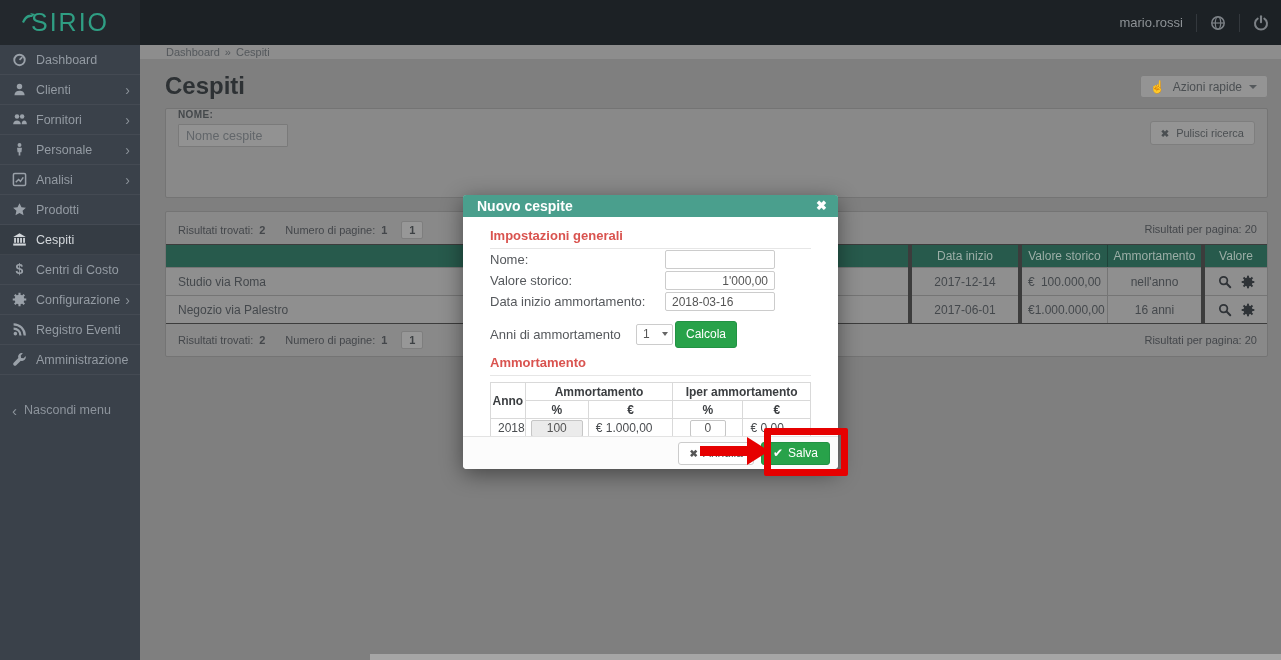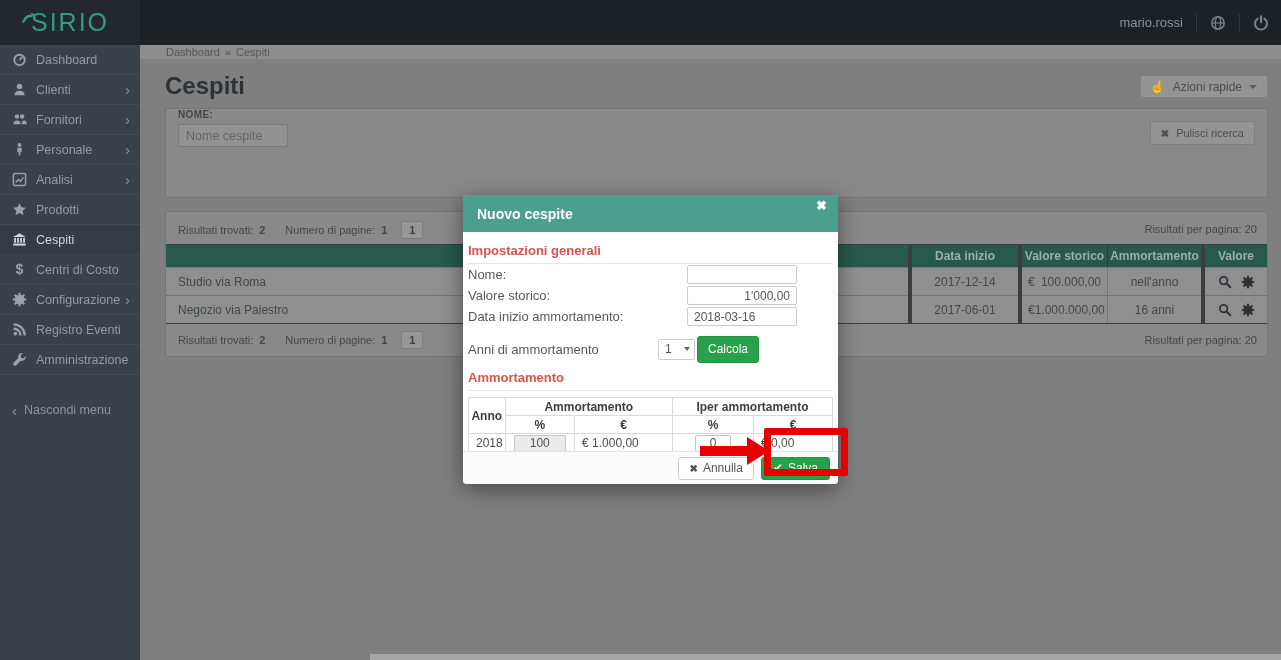--- a/index.html
+++ b/index.html
@@ -61,42 +61,42 @@
   .page-btn { width:22px; height:18px; background:#979797; border:1px solid #7e7e7e; border-radius:2px;
     font-size:11px; font-weight:bold; color:#3d4144; display:inline-flex; align-items:center; justify-content:center;
     margin-left:8px; cursor:pointer; }
   .per-page { position:absolute; right:10px; font-size:11px; color:#44474b; }
   .per-page.top { top:11px; } .per-page.bot { bottom:10px; }
 
   
   .grid { display:flex; gap:4px; background:#3c3c3c; margin-top:4px; border-top:1px solid #3c3c3c; border-bottom:1px solid #3c3c3c;}
   .tgroup { background:#8f8f8f; }
   .tg-nome { flex:1; } .tg-data { flex:0 0 106px; } .tg-val { flex:0 0 179px; display:flex; flex-wrap:wrap;} .tg-opz { flex:0 0 62px; }
-  .th { height:22px; background:var(--table_header_green); color:#9caea7; font-size:12px; font-weight:bold;
+  .th { height:22px; background:var(--table_header_green); color:#9caea7; font-size:12px; font-weight:normal;
     display:flex; align-items:center; justify-content:center; }
   .tg-val .th.c1 { width:85px; } .tg-val .th.c2 { width:94px; border-left:1px solid rgba(0,0,0,.25); }
   .td { height:28px; border-top:1px solid #757575; font-size:12px; color:#44484c;
     display:flex; align-items:center; background:#8f8f8f; }
   .td.left { padding-left:12px; } .td.center { justify-content:center; }
   .tg-val .td.c1 { width:85px; padding:0 6px; justify-content:space-between; }
   .tg-val .td.c2 { width:94px; border-left:1px solid #757575; justify-content:center; }
   .opz-icons { display:flex; gap:9px; align-items:center; justify-content:center; width:100%; }
   .opz-icons .ic { width:14px; height:14px; color:#2f3337; cursor:pointer; }
   .opz-icons svg { width:14px; height:14px; display:block; }
 
   .bottom-strip { position:absolute; left:230px; right:0; bottom:0; height:6px; background:#a6a6a6; }
 
   
   .modal { position:absolute; left:463px; top:195px; width:375px; z-index:30;
     border-radius:4px; box-shadow:0 5px 22px rgba(0,0,0,.45); background:#fff; }
-  .modal-hd { height:37px; background:var(--modal_teal); border-radius:3px 3px 0 0; position:relative;
+  .modal-hd { height:22px; background:var(--modal_teal); border-radius:3px 3px 0 0; position:relative;
     display:flex; align-items:center; }
   .modal-title { color:#fff; font-size:14px; font-weight:bold; padding-left:14px; }
   .modal-close { position:absolute; right:11px; top:3px; color:#fff; font-size:13px; font-weight:bold; cursor:pointer; }
-  .modal-body { height:219px; padding:11px 5px 0; background:#fff; }
+  .modal-body { height:219px; padding:11px 27px 0; background:#fff; }
   .sec-title { color:var(--section_red); font-size:13px; font-weight:bold; padding-bottom:5px;
     border-bottom:1px solid #e6e6e6; }
   .frow { display:flex; align-items:center; height:21px; margin-top:0; font-size:13px; color:#55585c; }
   .frow:first-of-type { margin-top:4px; }
   .frow label { flex:1; }
   .m-input { width:110px; height:19px; border:1px solid #ccc; border-radius:2px; font-size:12px;
     color:#555; padding:0 6px; margin-right:36px; font-family:"Liberation Sans",sans-serif; }
   .m-input.ralign { text-align:right; }
   .anni-row { margin-top:11px; height:22px; }
   .sel { width:37px; height:21px; border:1px solid #ccc; border-radius:2px; font-size:12px; color:#555;

